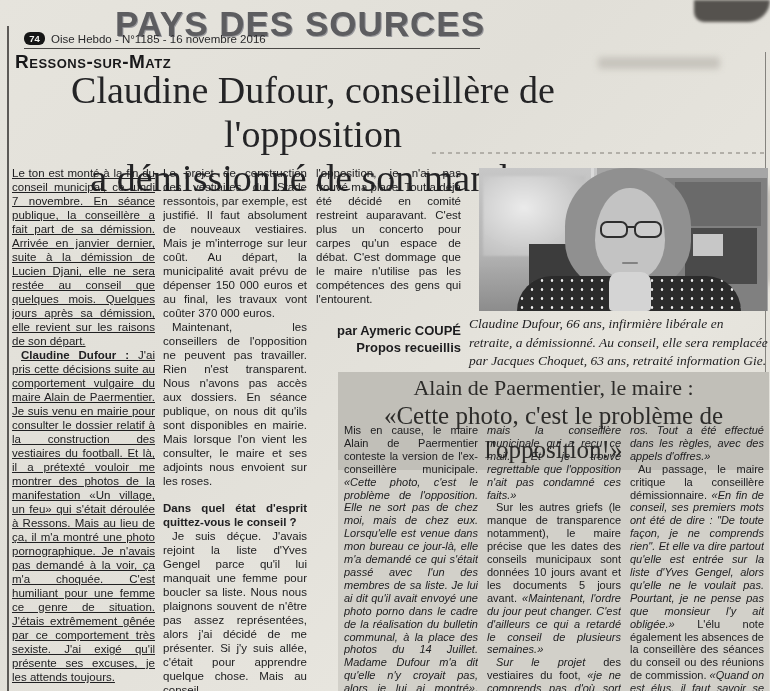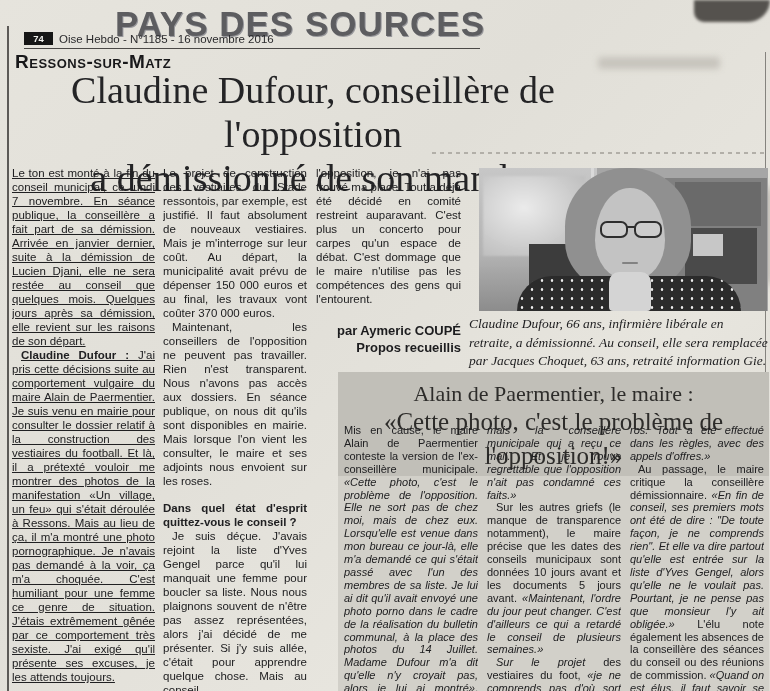--- a/index.html
+++ b/index.html
@@ -7,21 +7,21 @@
     background:linear-gradient(135deg,#e6e4dd 0%,#e1dfd8 40%,#e7e5de 70%,#dddbd4 100%);
     font-family:"Liberation Sans",sans-serif;color:#202022;}
   .rule-v{position:absolute;width:2px;background:#44423f;}
   .left-rule{left:7px;top:26px;height:665px;opacity:.85;}
   .right-rule{left:765px;top:52px;height:639px;width:1px;opacity:.6;}
   .masthead{position:absolute;left:115px;top:4px;width:400px;text-align:left;
     font-size:35px;font-weight:700;letter-spacing:1px;color:#5d5d60;
     text-shadow:1px 1px 0 #98989c;}
   .edition-row{position:absolute;left:24px;top:32px;display:flex;align-items:center;gap:6px;}
   .page-badge{display:inline-flex;align-items:center;justify-content:center;
-    width:29px;height:13px;background:#161616;color:#f2f2ef;font-size:9.5px;font-weight:700;}
+    width:21px;height:13px;background:#161616;color:#f2f2ef;font-size:9.5px;font-weight:700;border-radius:6px;}
   .edition{font-size:11.5px;color:#2a2a2c;}
   .header-rule{position:absolute;left:24px;top:48px;width:456px;height:1px;background:#4a4846;}
   .kicker{position:absolute;left:15px;top:51px;font-size:19px;font-weight:700;
     font-variant:small-caps;letter-spacing:.5px;color:#18181a;}
   .headline{position:absolute;left:4px;top:68px;width:618px;margin:0;text-align:center;
     font-family:"Liberation Serif",serif;font-weight:400;color:#242426;}
   .headline .hl{display:block;font-size:38px;line-height:44px;}
   .col{position:absolute;top:166px;height:525px;overflow:hidden;}
   .col1{left:12px;width:143px;text-decoration:underline;}
   .col2{left:163px;width:144px;}
@@ -53,21 +53,21 @@
   .ph-lens{position:static!important;width:24px;height:13px;border:2px solid #33302c;border-radius:7px;background:rgba(255,255,255,.14);}
   .ph-bridge{left:148px;top:58px;width:8px;height:2px;background:#33302c;}
   .ph-mouth{left:143px;top:94px;width:16px;height:2px;background:#8a8077;border-radius:2px;}
   .ph-top{left:38px;top:108px;width:224px;height:35px;background:#2e2d2f;border-radius:46px 46px 0 0;
     background-image:radial-gradient(circle,#e8e8e8 1px,transparent 1.6px);background-size:10px 9px;}
   .ph-scarf{left:130px;top:104px;width:42px;height:39px;background:#d6d1c8;border-radius:10px 10px 4px 4px;}
   .caption{position:absolute;left:469px;top:315px;width:299px;
     font-family:"Liberation Serif",serif;font-style:italic;font-size:13.5px;line-height:18.5px;color:#1d1d1f;}
   
   .box{position:absolute;left:338px;top:372px;width:431px;height:319px;background:#d2d0c9;overflow:hidden;}
-  .box-title{background:#c1bfb8;padding:10px 2px 3px;text-align:center;
+  .box-title{background:#c1bfb8;padding:4px 2px 3px;text-align:center;
     font-family:"Liberation Serif",serif;color:#2d2c2a;}
   .bt1{font-size:22px;line-height:23px;}
   .bt2{font-size:25px;line-height:34px;}
   .box-cols{position:absolute;left:6px;top:52px;right:3px;bottom:0;display:flex;gap:9px;}
   .bcol{width:134px;overflow:hidden;font-size:11px;line-height:12.9px;}
   .bcol .flow p.body{text-indent:8px;}
   
   .blot{position:absolute;left:694px;top:0;width:76px;height:22px;background:#55524e;border-radius:0 0 40px 18px;filter:blur(1.5px);}
   .smudge{position:absolute;left:744px;top:188px;width:26px;height:96px;background:#b3afa8;filter:blur(5px);}
   .ghost{position:absolute;left:598px;top:57px;width:122px;height:12px;background:#c7c4bd;filter:blur(3px);border-radius:4px;}

